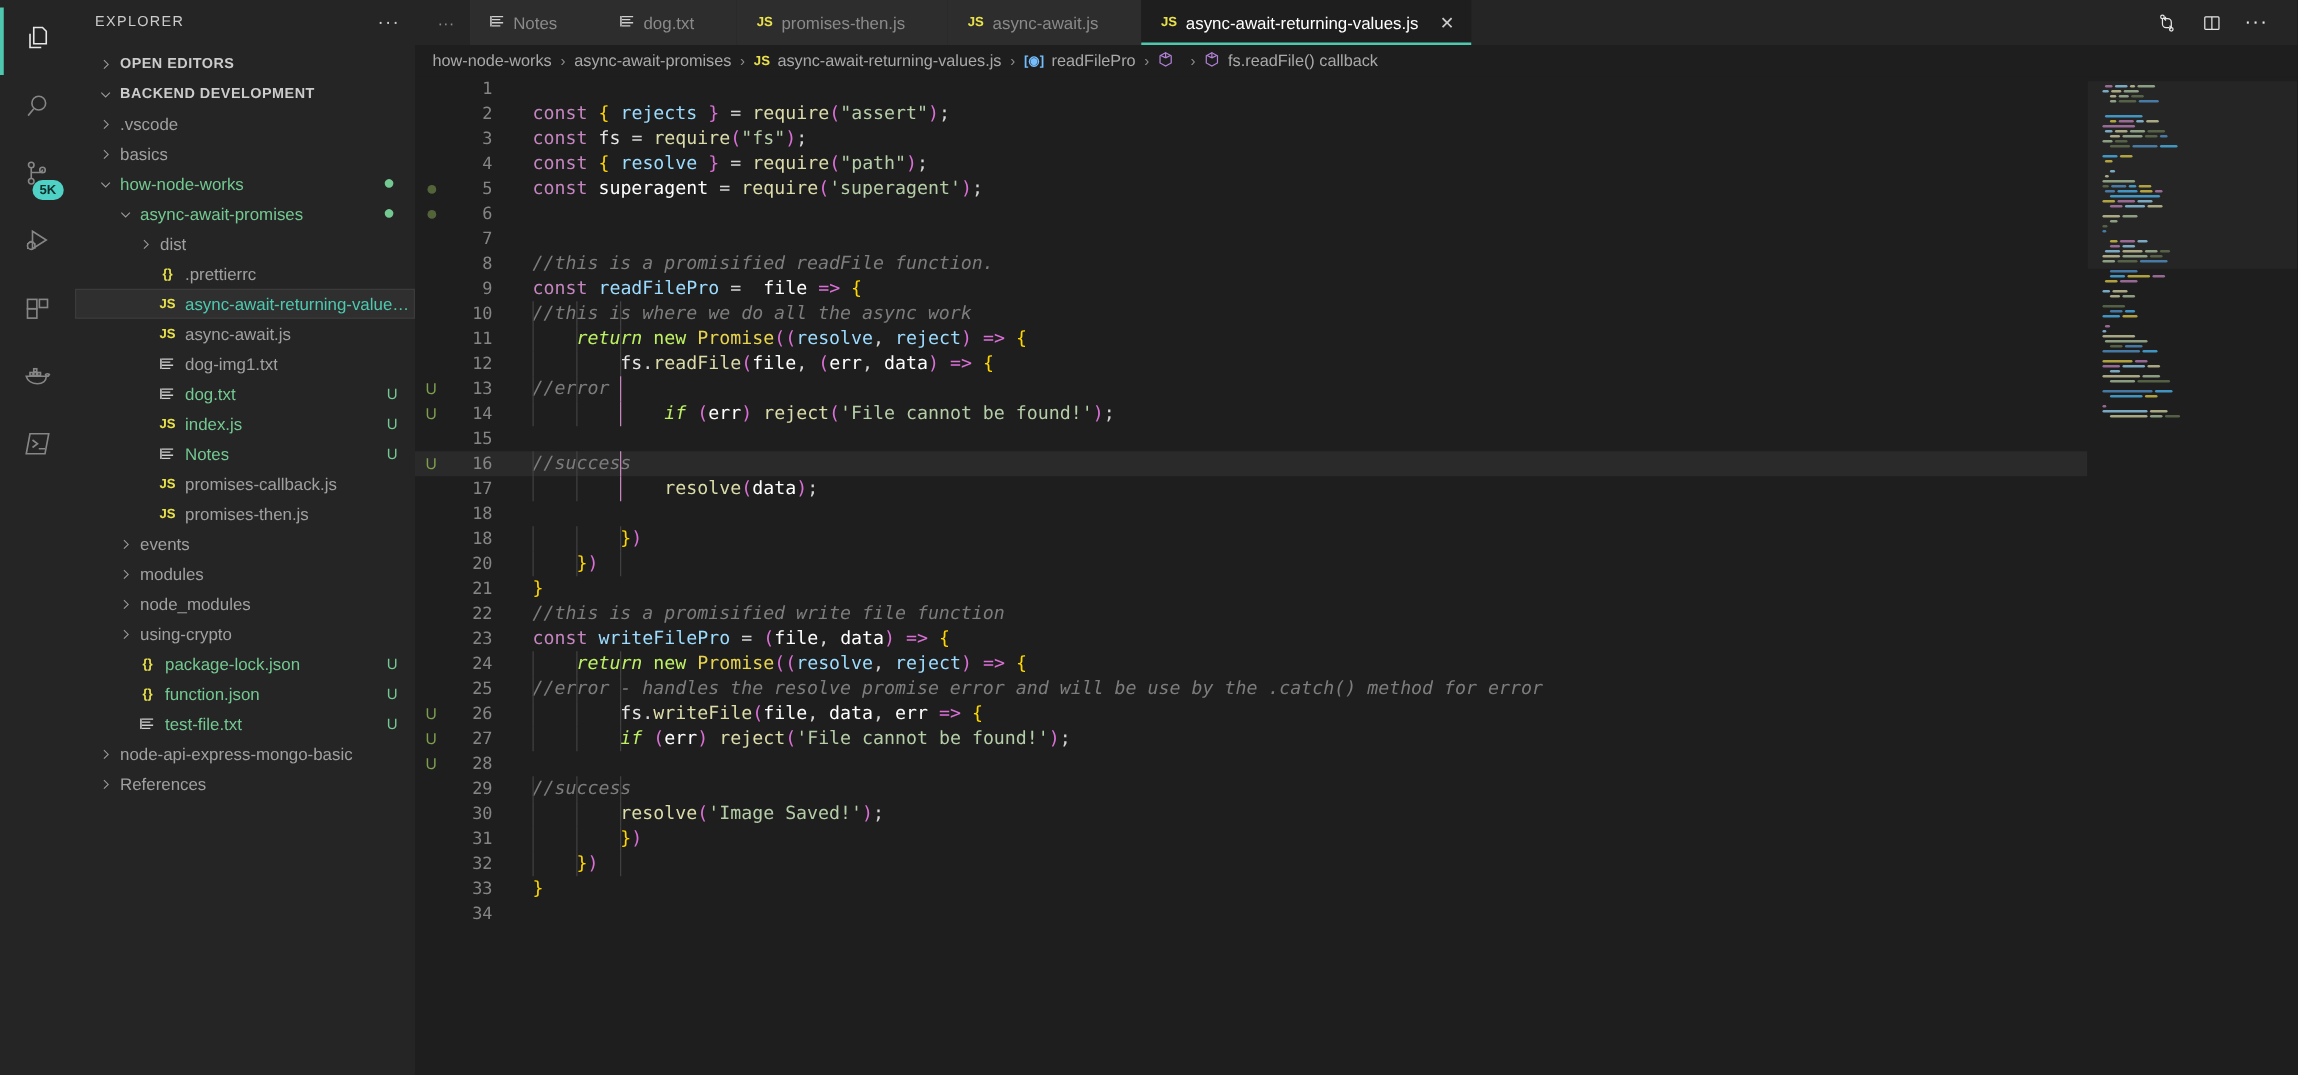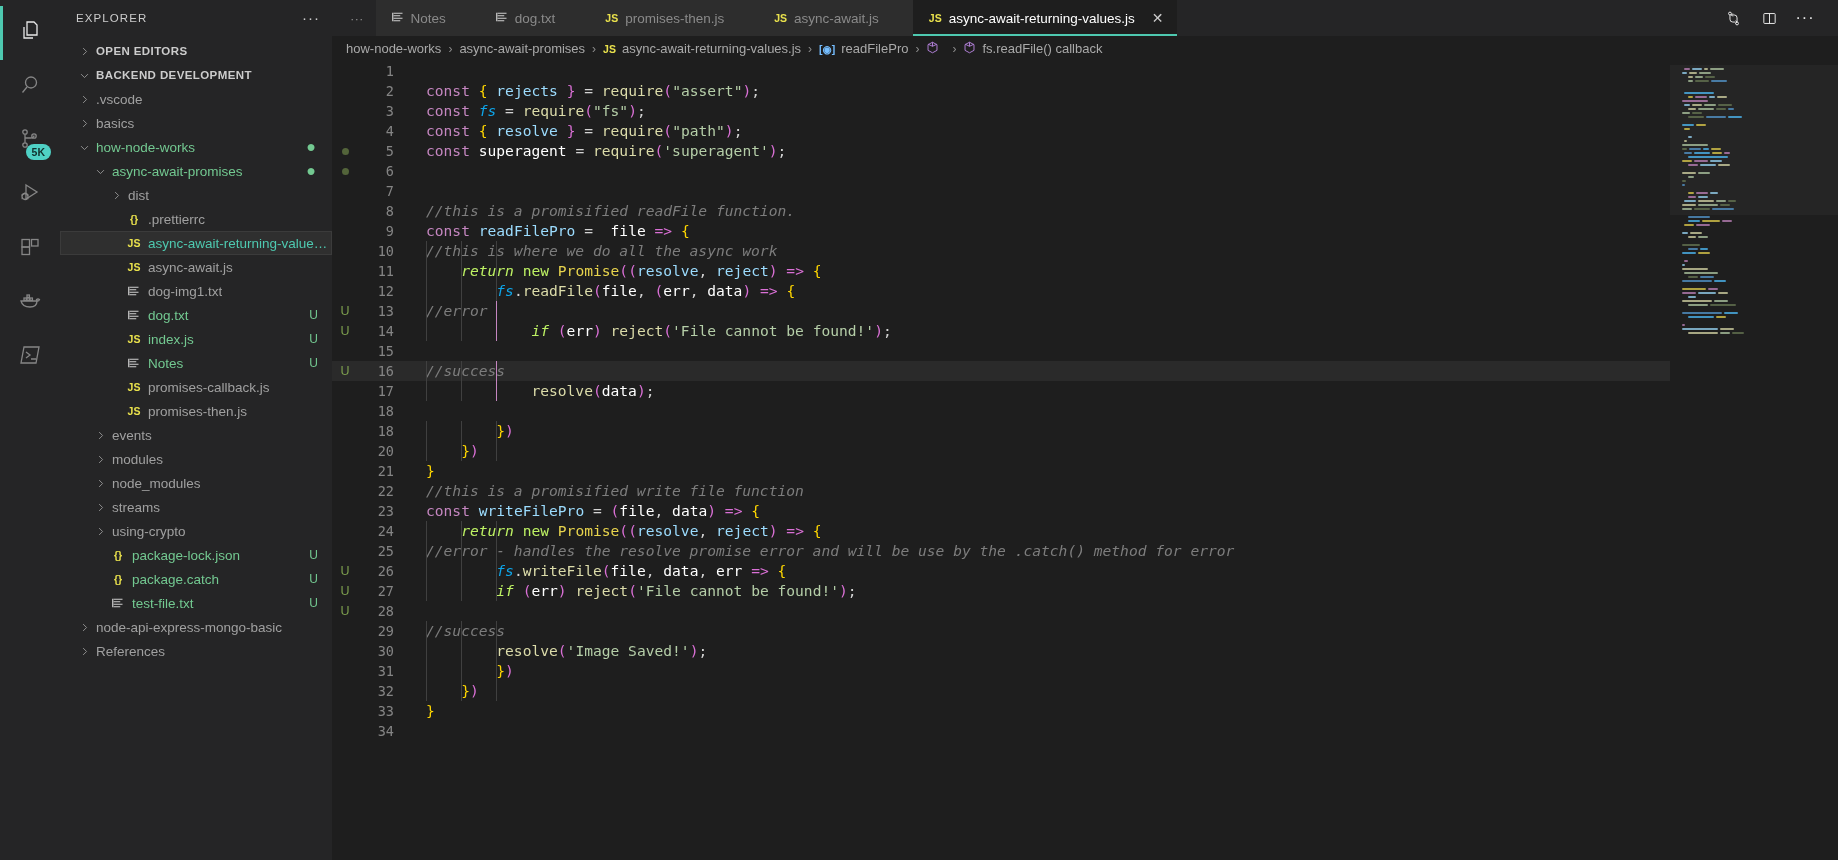--- a/index.html
+++ b/index.html
@@ -158,21 +158,21 @@
   .t-var    { color: #9cdcfe; }
   .t-fn     { color: #dcdcaa; }
   .t-str2   { color: #b5cea8; }
   .t-cmtd   { color: #7d7d7d; font-style: italic; }
   .t-b1     { color: #ffd700; }
   .t-b2     { color: #da70d6; }
   .t-op     { color: #d4d4d4; }
   .t-white  { color: #ffffff; }
   .t-prom   { color: #e8d44d; }
   .t-arrow  { color: #da70d6; }
-  .t-fsid   { color: #0ea5e9; font-style: italic; }
+  .t-fsid   { color: #e5e5e5; }
 
   
   .minimap {
     width: 168px; flex: 0 0 168px; background: #1e1e1e;
     position: relative; overflow: hidden; padding: 6px 6px 0 10px;
   }
   .mm-line { height: 3px; margin-bottom: 1px; display: flex; gap: 2px; align-items: center; }
   .mm-seg { height: 2px; border-radius: 1px; }
   .mm-slider { position: absolute; left: 0; right: 0; top: 4px; height: 150px; background: rgba(255,255,255,.035); }
 </style>
@@ -444,46 +444,36 @@
           <span class="lbl c-dim">node_modules</span>
         </div>
         <div class="row">
           <span class="spacer16"></span>
           <span class="spacer16"></span>
           <span class="chev">
             <svg width="11" height="11" viewBox="0 0 16 16">
               <path d="M6 3l5 5-5 5"></path>
             </svg>
           </span>
-          <span class="lbl c-dim">streams</span>
-        </div>
-        <div class="row">
-          <span class="spacer16"></span>
-          <span class="spacer16"></span>
-          <span class="chev">
-            <svg width="11" height="11" viewBox="0 0 16 16">
-              <path d="M6 3l5 5-5 5"></path>
-            </svg>
-          </span>
           <span class="lbl c-dim">using-crypto</span>
         </div>
         <div class="row">
           <span class="spacer16"></span>
           <span class="spacer16"></span>
           <span class="spacer16"></span>
           <span class="ficon ic-json">{}</span>
           <span class="lbl c-green">package-lock.json</span>
           <span class="badge-u c-green">U</span>
         </div>
         <div class="row">
           <span class="spacer16"></span>
           <span class="spacer16"></span>
           <span class="spacer16"></span>
           <span class="ficon ic-json">{}</span>
-          <span class="lbl c-green">package.catch</span>
+          <span class="lbl c-green">function.json</span>
           <span class="badge-u c-green">U</span>
         </div>
         <div class="row">
           <span class="spacer16"></span>
           <span class="spacer16"></span>
           <span class="spacer16"></span>
           <span class="ficon ic-txt">
             <svg width="12" height="12" viewBox="0 0 16 16" stroke="#cfcfcf" stroke-width="1.4" fill="none">
               <path d="M2 3h12M2 6.3h9M2 9.6h12M2 13h9"></path>
               <path d="M1 2.3v11.4" stroke-width="1.6"></path>

